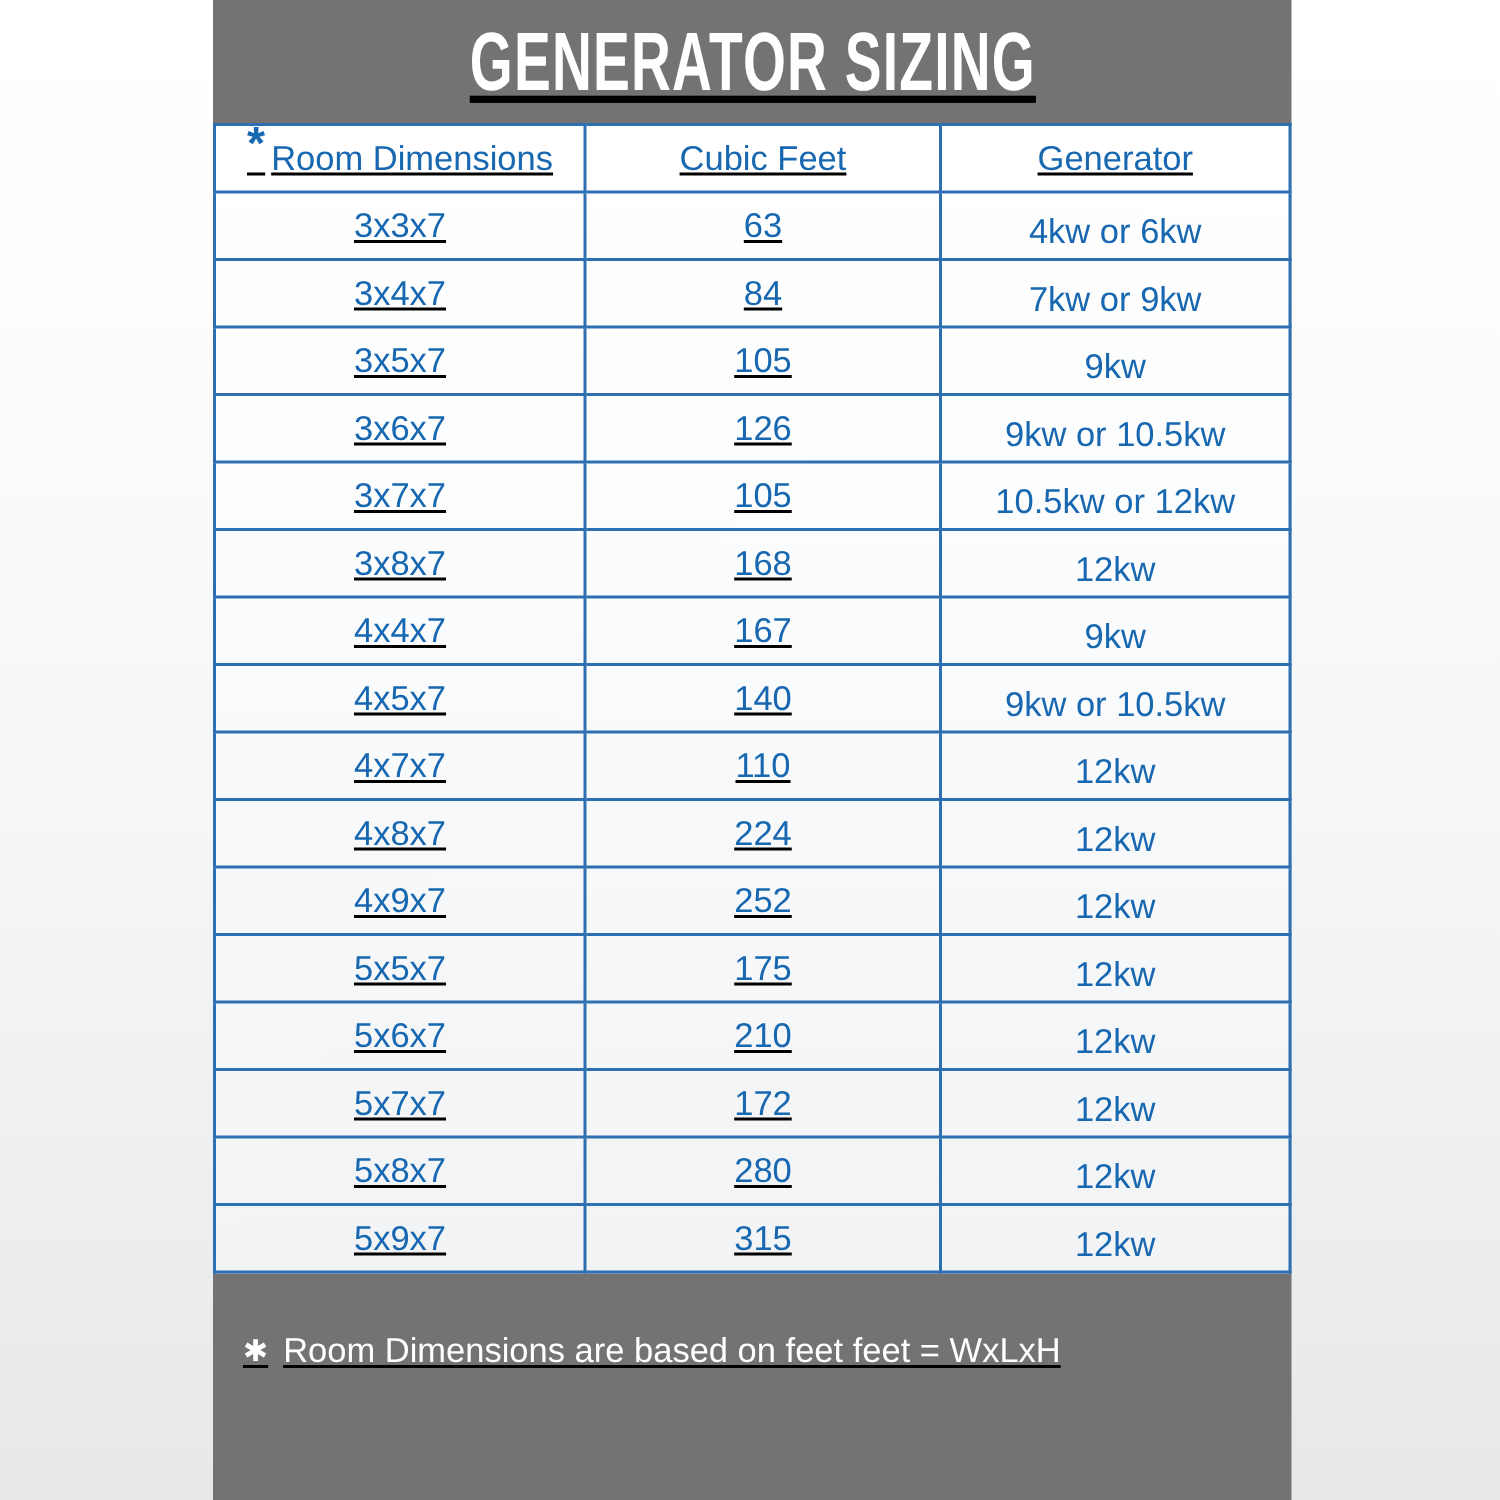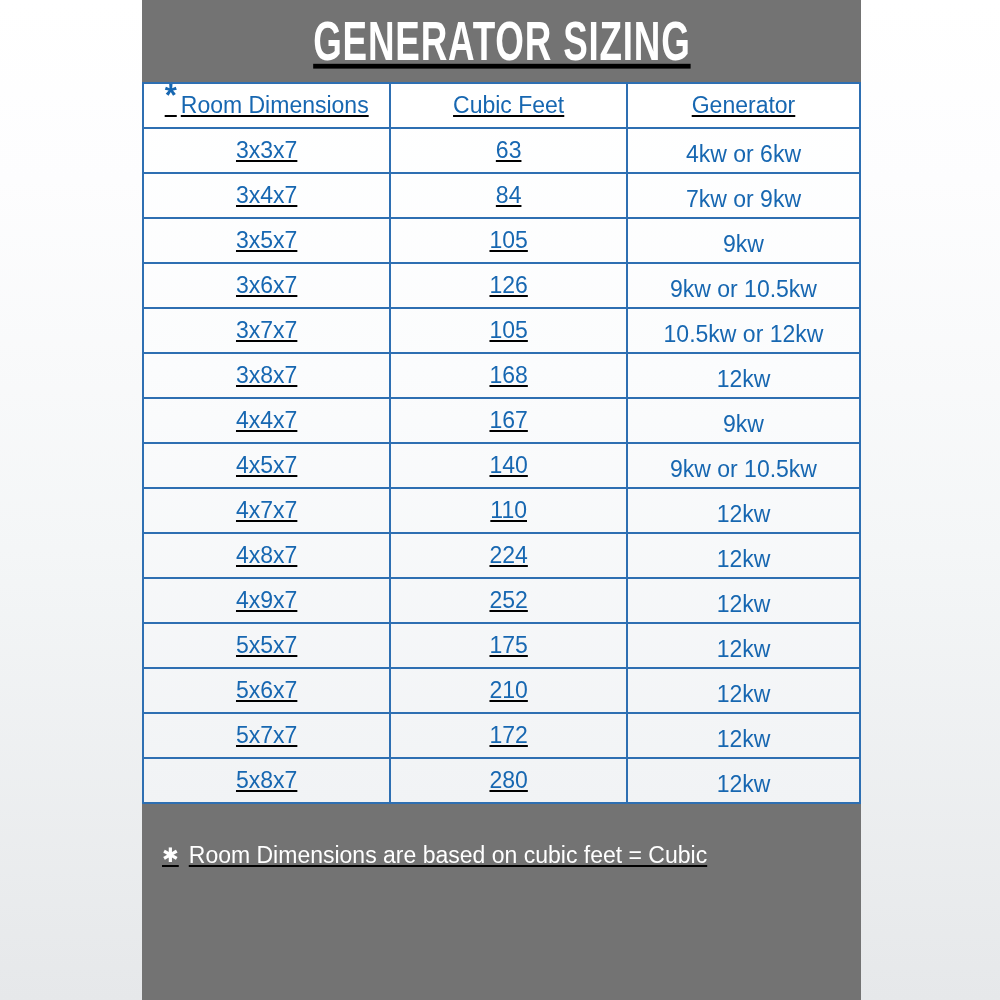--- a/index.html
+++ b/index.html
@@ -169,21 +169,26 @@
           <tr>
             <td><span>5x7x7</span></td>
             <td><span>172</span></td>
             <td><span class="gen-text">12kw</span></td>
           </tr>
           <tr>
             <td><span>5x8x7</span></td>
             <td><span>280</span></td>
             <td><span class="gen-text">12kw</span></td>
           </tr>
+          <tr>
+            <td><span>5x9x7</span></td>
+            <td><span>315</span></td>
+            <td><span class="gen-text">12kw</span></td>
+          </tr>
         </tbody>
     </table>
 
     <div class="footnote">
-      <span class="fn-ast">✱</span><span>Room Dimensions are based on cubic feet = Cubic</span>
+      <span class="fn-ast">✱</span><span>Room Dimensions are based on feet feet = WxLxH</span>
     </div>
 
   </div>
 </div>
 
 </body></html>

